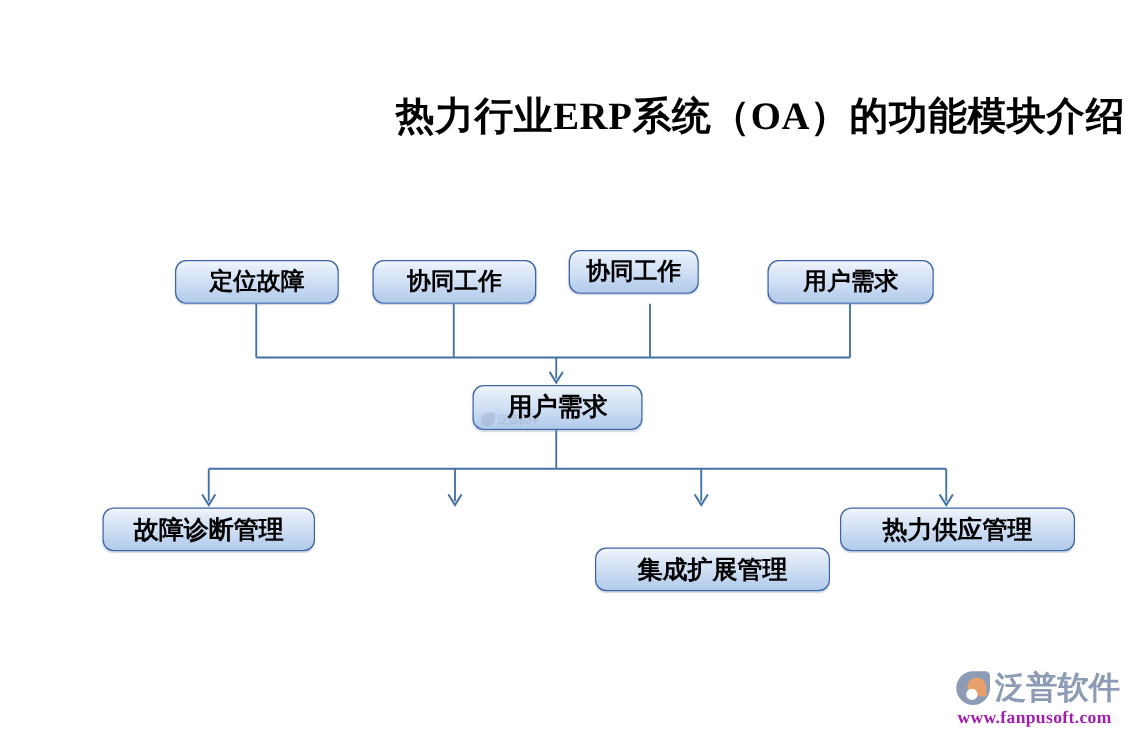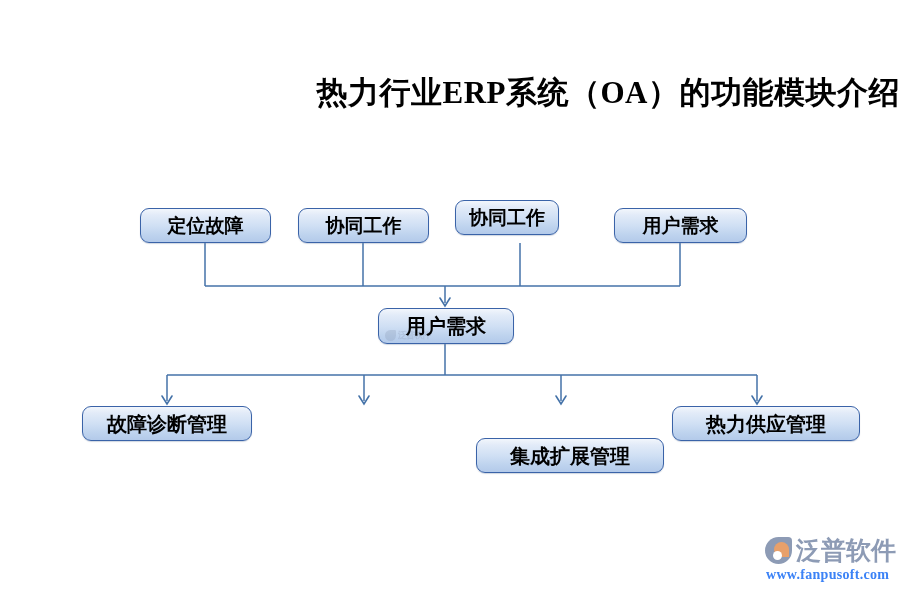--- a/index.html
+++ b/index.html
@@ -146,21 +146,21 @@
     color: #8d9bb5;
     letter-spacing: 0px;
     line-height: 1;
     white-space: nowrap;
   }
   #footer-logo .logo-url {
     margin-top: 1px;
     font-family: "Liberation Serif", "DejaVu Serif", serif;
     font-size: 14px;
     font-weight: bold;
-    color: #3b82f6;
+    color: #a21caf;
     letter-spacing: 0.3px;
     white-space: nowrap;
     text-align: left;
     padding-left: 1px;
   }
 </style>
 </head>
 <body>
 
 <div id="canvas">

